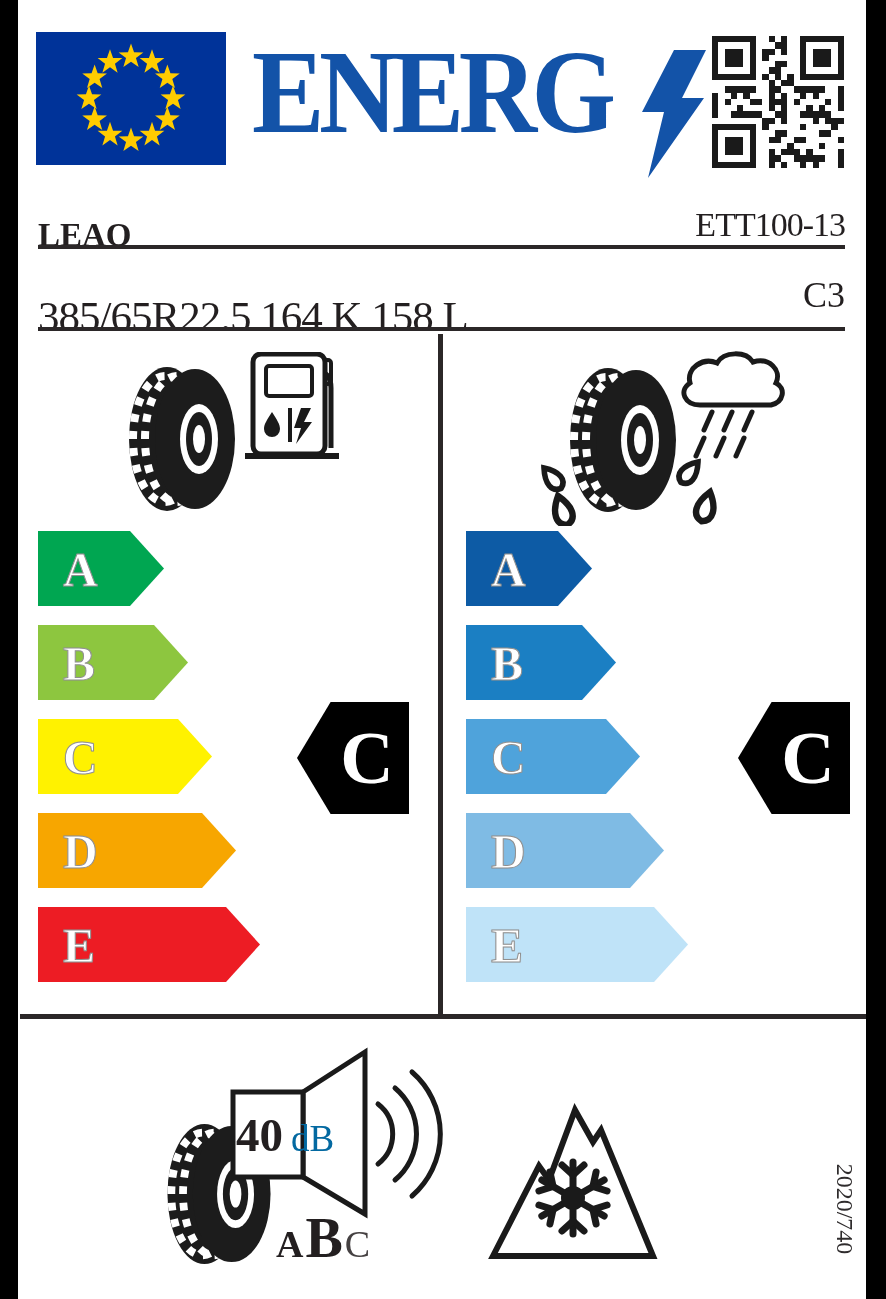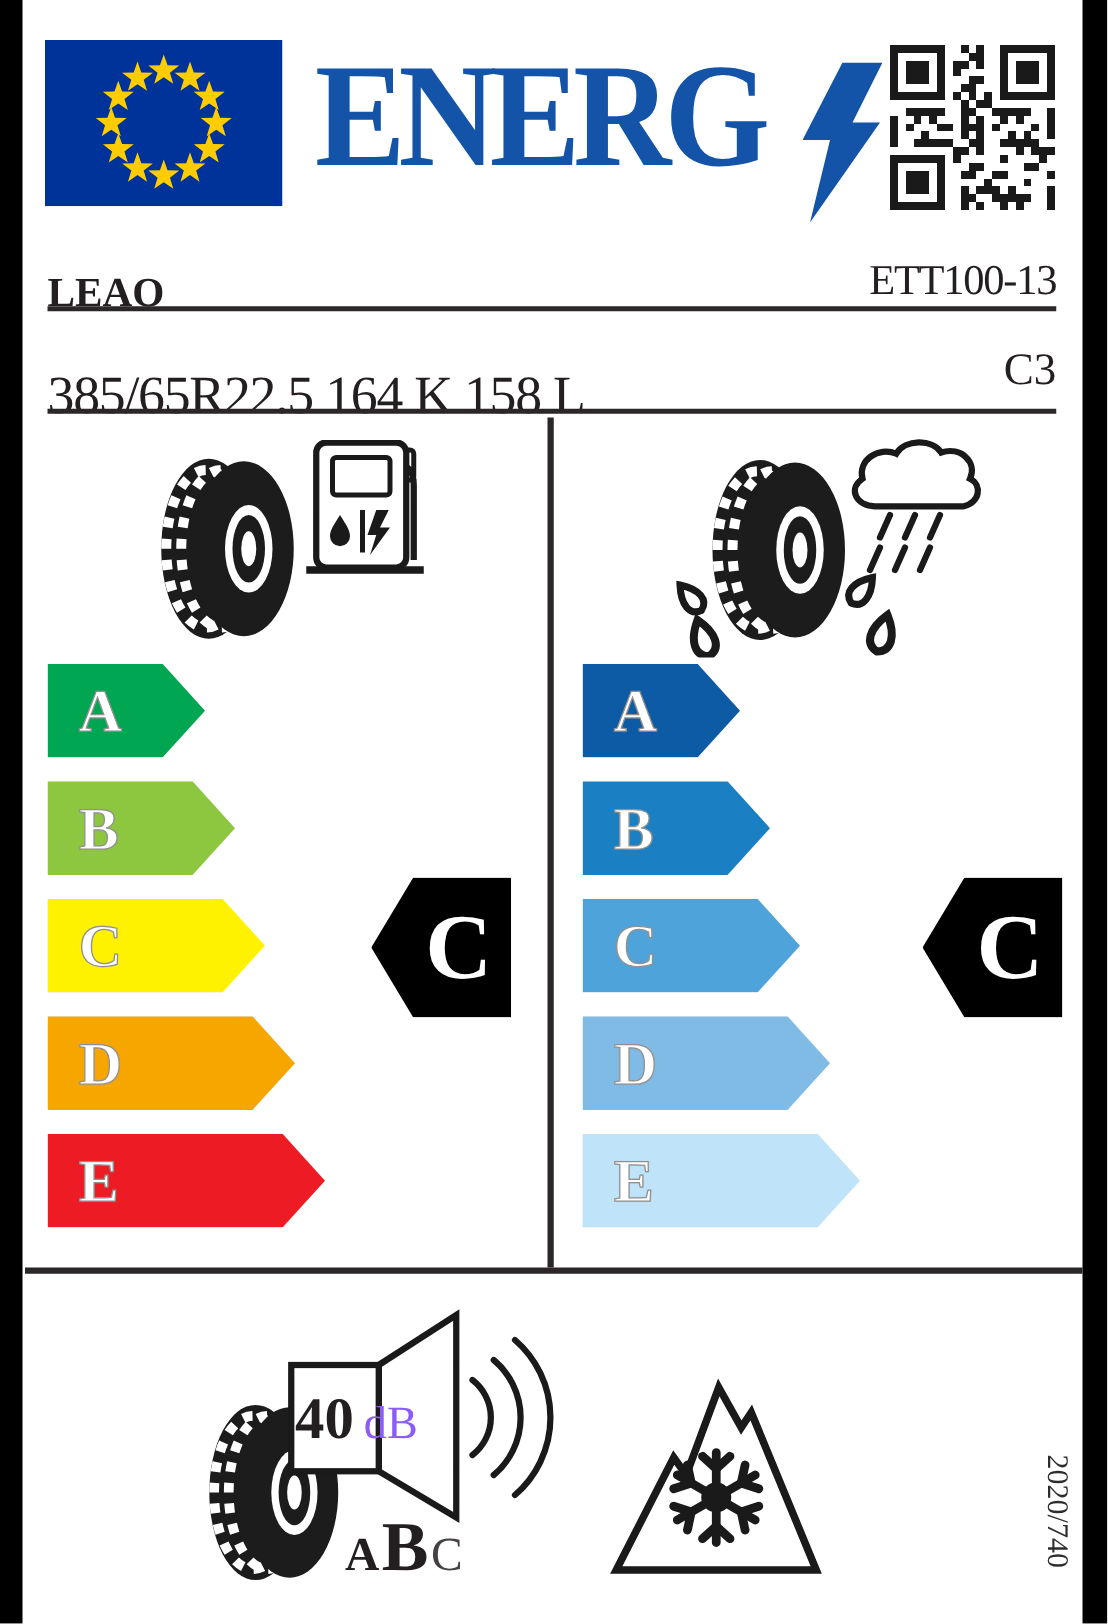--- a/index.html
+++ b/index.html
@@ -53,21 +53,21 @@
        display:flex;align-items:center;justify-content:center;box-sizing:border-box;
        padding-left:28px;color:#fff;font-size:74px;font-weight:700;}
   .rating-arrow.fuel{left:297px;}
   .rating-arrow.wet{left:738px;}
 
   
   .noise-tyre{position:absolute;left:163px;top:1122px;}
   .speaker{position:absolute;left:225px;top:1042px;}
   .db-text{position:absolute;left:236px;top:1108px;white-space:nowrap;}
   .db-value{font-size:47px;font-weight:800;}
-  .db-unit{font-size:37px;font-weight:500;color:#8b5cf6;margin-left:8px;}
+  .db-unit{font-size:37px;font-weight:500;color:#0369a1;margin-left:8px;}
   .abc{position:absolute;left:276px;top:1206px;display:flex;align-items:baseline;}
   .abc .a{font-size:38px;font-weight:600;}
   .abc .b{font-size:56px;font-weight:800;margin:0 2px;}
   .abc .c{font-size:38px;font-weight:400;color:#454142;}
   .snow-icon{position:absolute;left:483px;top:1092px;}
   .regulation{position:absolute;left:795px;top:1196px;width:100px;height:26px;
       transform:rotate(90deg);font-size:24px;letter-spacing:0;color:#2f2c2d;
       text-align:center;white-space:nowrap;}
 </style>
 </head>

